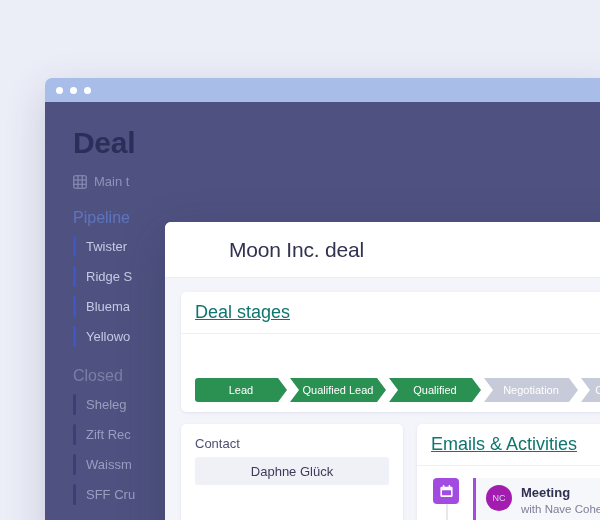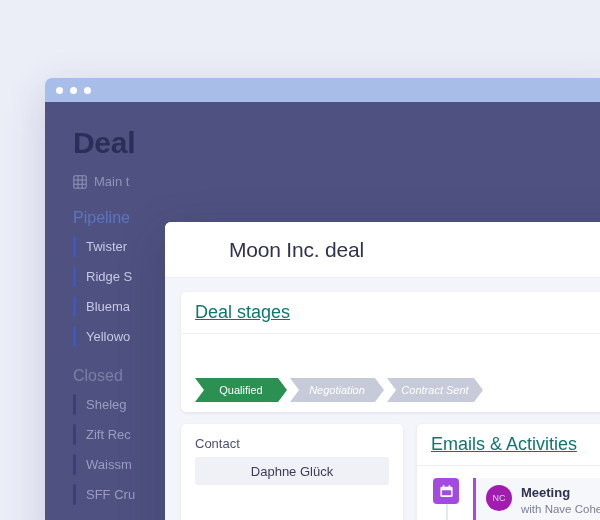--- a/index.html
+++ b/index.html
@@ -205,21 +205,21 @@
     background: currentColor;
     clip-path: polygon(0 0, calc(100% - 9px) 0, 100% 50%, calc(100% - 9px) 100%, 0 100%, 9px 50%);
     z-index: 1;
   }
   .chip.first::before {
     clip-path: polygon(0 0, calc(100% - 9px) 0, 100% 50%, calc(100% - 9px) 100%, 0 100%);
     border-radius: 3px 0 0 3px;
   }
   .chip.done { color: #2a9153; }
   .chip.done .chip-label { color: #ffffff; }
-  .chip.todo { color: #c7cbd9; font-style: italic; }
+  .chip.todo { color: #c7cbd9; }
   .chip.todo .chip-label { color: #ffffff; }
 
   
   #lower-row {
     margin-top: 12px;
     display: flex;
     gap: 14px;
   }
   #dealinfo-card { width: 222px; height: 232px; }
   #dealinfo-body { padding: 12px 14px 0 14px; }
@@ -388,20 +388,26 @@
 
         <div id="modal-scroll">
 
           <div class="card" id="stages-card">
             <div class="card-head">
               <span class="card-head-title">Deal stages</span>
             </div>
             <div id="stages-body">
 
               <div id="stage-chips">
+                <div class="chip done first" style="width:92px">
+                  <span class="chip-label">Lead</span>
+                </div>
+                <div class="chip done" style="width:96px">
+                  <span class="chip-label">Qualified Lead</span>
+                </div>
                 <div class="chip done" style="width:92px">
                   <span class="chip-label">Qualified</span>
                 </div>
                 <div class="chip todo" style="width:94px">
                   <span class="chip-label">Negotiation</span>
                 </div>
                 <div class="chip todo" style="width:96px">
                   <span class="chip-label">Contract Sent</span>
                 </div>
               </div>

